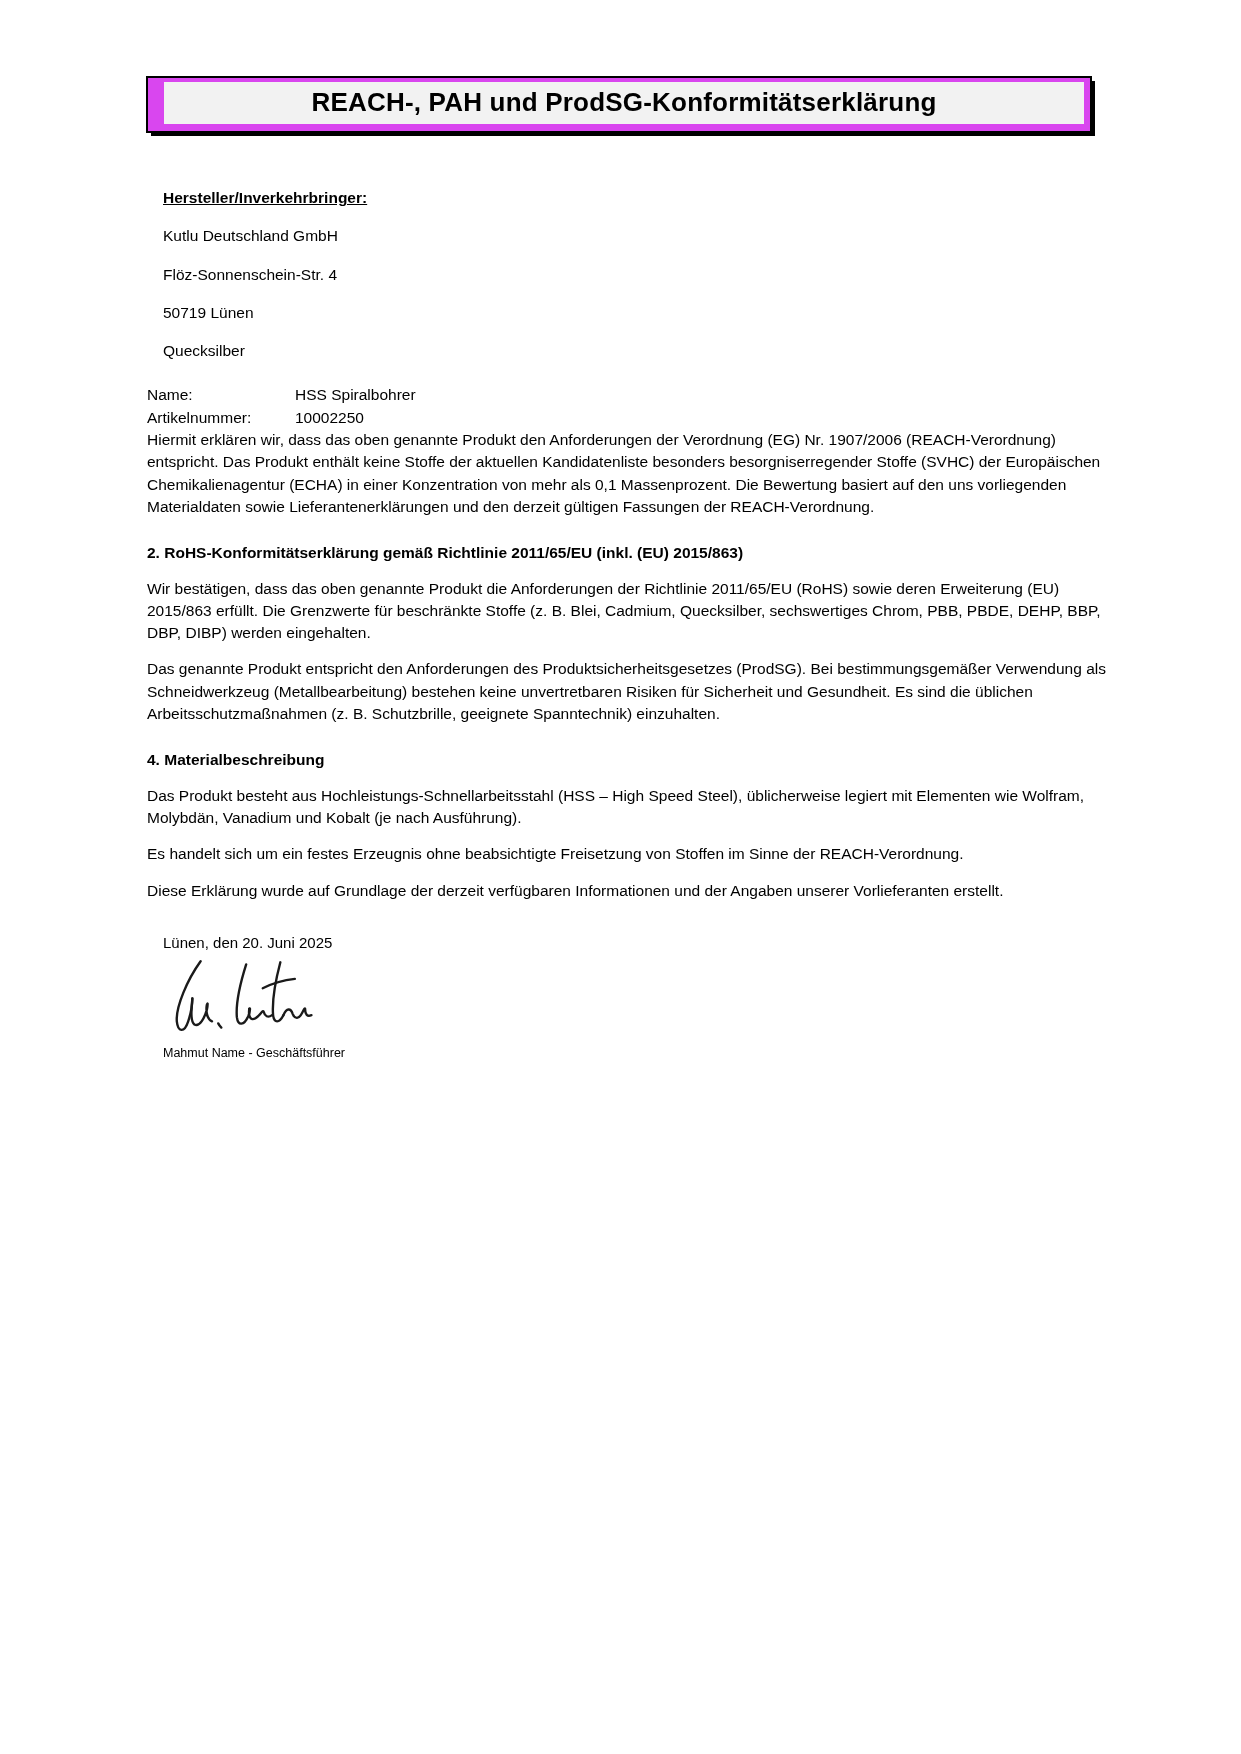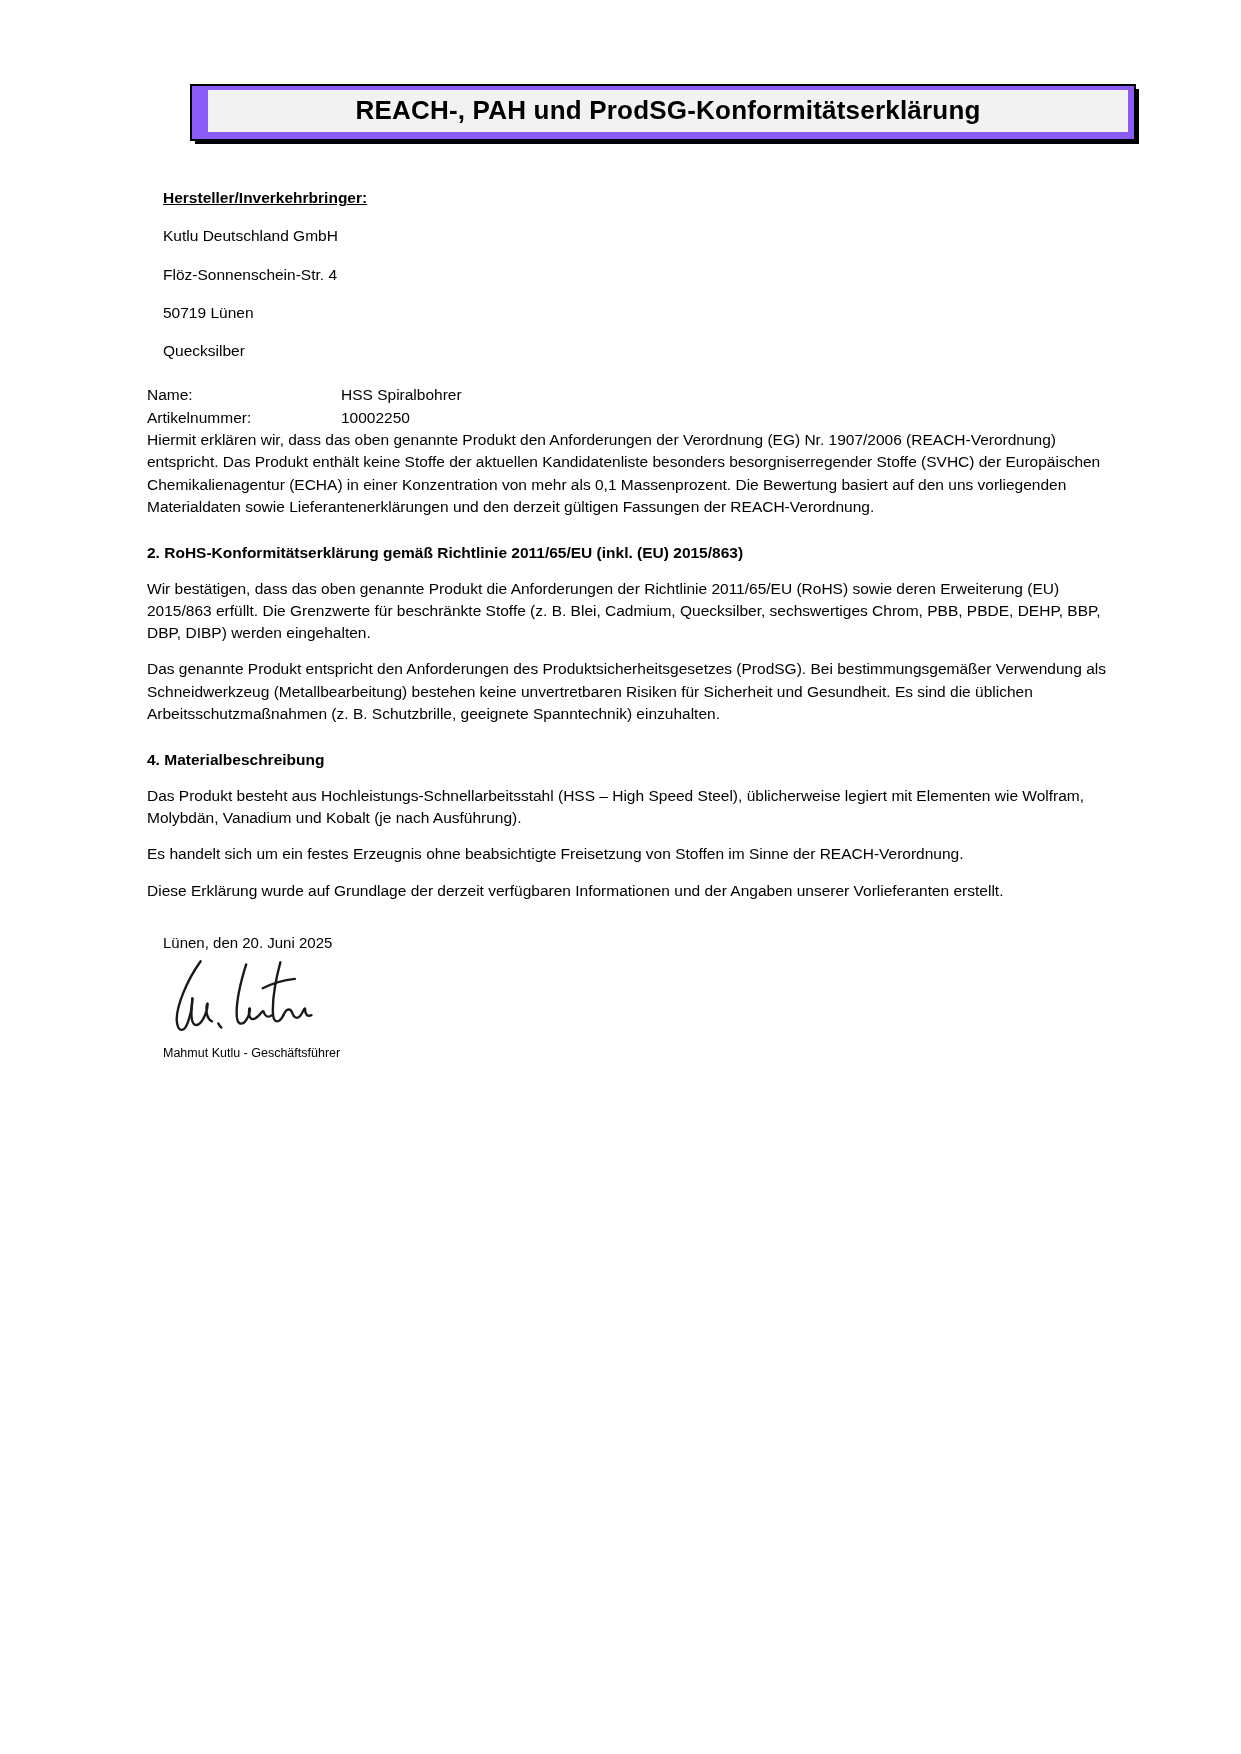--- a/index.html
+++ b/index.html
@@ -11,27 +11,26 @@
     margin: 0 auto;
     background: #ffffff;
     font-family: "Liberation Sans", "DejaVu Sans", sans-serif;
     color: #000000;
     overflow: hidden;
   }
   
   .title-box {
     position: absolute;
     left: 146px;
-    top: 84px;
+    top: 76px;
     width: 946px;
     border: 2px solid #000;
-    background: #8b5cf6;
+    background: #d946ef;
     box-shadow: 4px 4px 0 -1px #000;
     padding: 4px 6px 7px 6px;
-    margin-left: 44px;
   }
   .title-inner {
     background: #f2f2f2;
     margin-left: 10px;
     padding: 4px 8px 6px 8px;
     text-align: center;
   }
   .title-inner h1 {
     margin: 0;
     font-size: 26px;
@@ -47,21 +46,21 @@
     width: 960px;
     font-size: 15.5px;
     line-height: 22.3px;
   }
   .content p { margin: 16px; }
   .mfr-heading {
     font-weight: 700;
     text-decoration: underline;
   }
   .kv { margin-top: 22px; }
-  .kv-row { display: flex; gap: 46px; }
+  .kv-row { display: flex; }
   .kv-key { width: 148px; flex: 0 0 148px; }
   h2.sec-heading {
     font-size: 15.5px;
     line-height: 22.3px;
     font-weight: 700;
     margin: 24px 0 13px 0;
   }
   p.body-par { margin: 0 0 14px 0; }
   .place-date {
     font-size: 15px;
@@ -129,16 +128,16 @@
         <path d="M 28 44 C 27 55, 26 66, 30 69 C 35 72, 40 62, 42 55 C 43 50, 43 47, 42 50 C 41 56, 42 64, 47 66"></path>
         <path d="M 53 68 C 54 70, 55 71, 56 72"></path>
         <path d="M 80 11 C 74 30, 70 50, 71 62 C 72 71, 78 70, 82 61 C 84 56, 84 52, 83 54"></path>
         <path d="M 83 54 C 82 61, 84 66, 89 63 C 94 60, 96 54, 97 57 C 98 61, 101 63, 105 60"></path>
         <path d="M 113 9 C 108 28, 105 48, 106 60 C 107 68, 112 68, 116 60"></path>
         <path d="M 96 34 C 106 29, 118 26, 127 25"></path>
         <path d="M 116 60 C 119 53, 123 53, 125 59 C 127 64, 131 64, 134 58 C 136 54, 137 52, 137 55 C 137 59, 139 62, 143 60"></path>
       </g>
     </svg>
 
-    <p class="signer">Mahmut Kutlu - Geschäftsführer</p>
+    <p class="signer">Mahmut Name - Geschäftsführer</p>
 
   </div>
 </div>
 
 </body></html>

